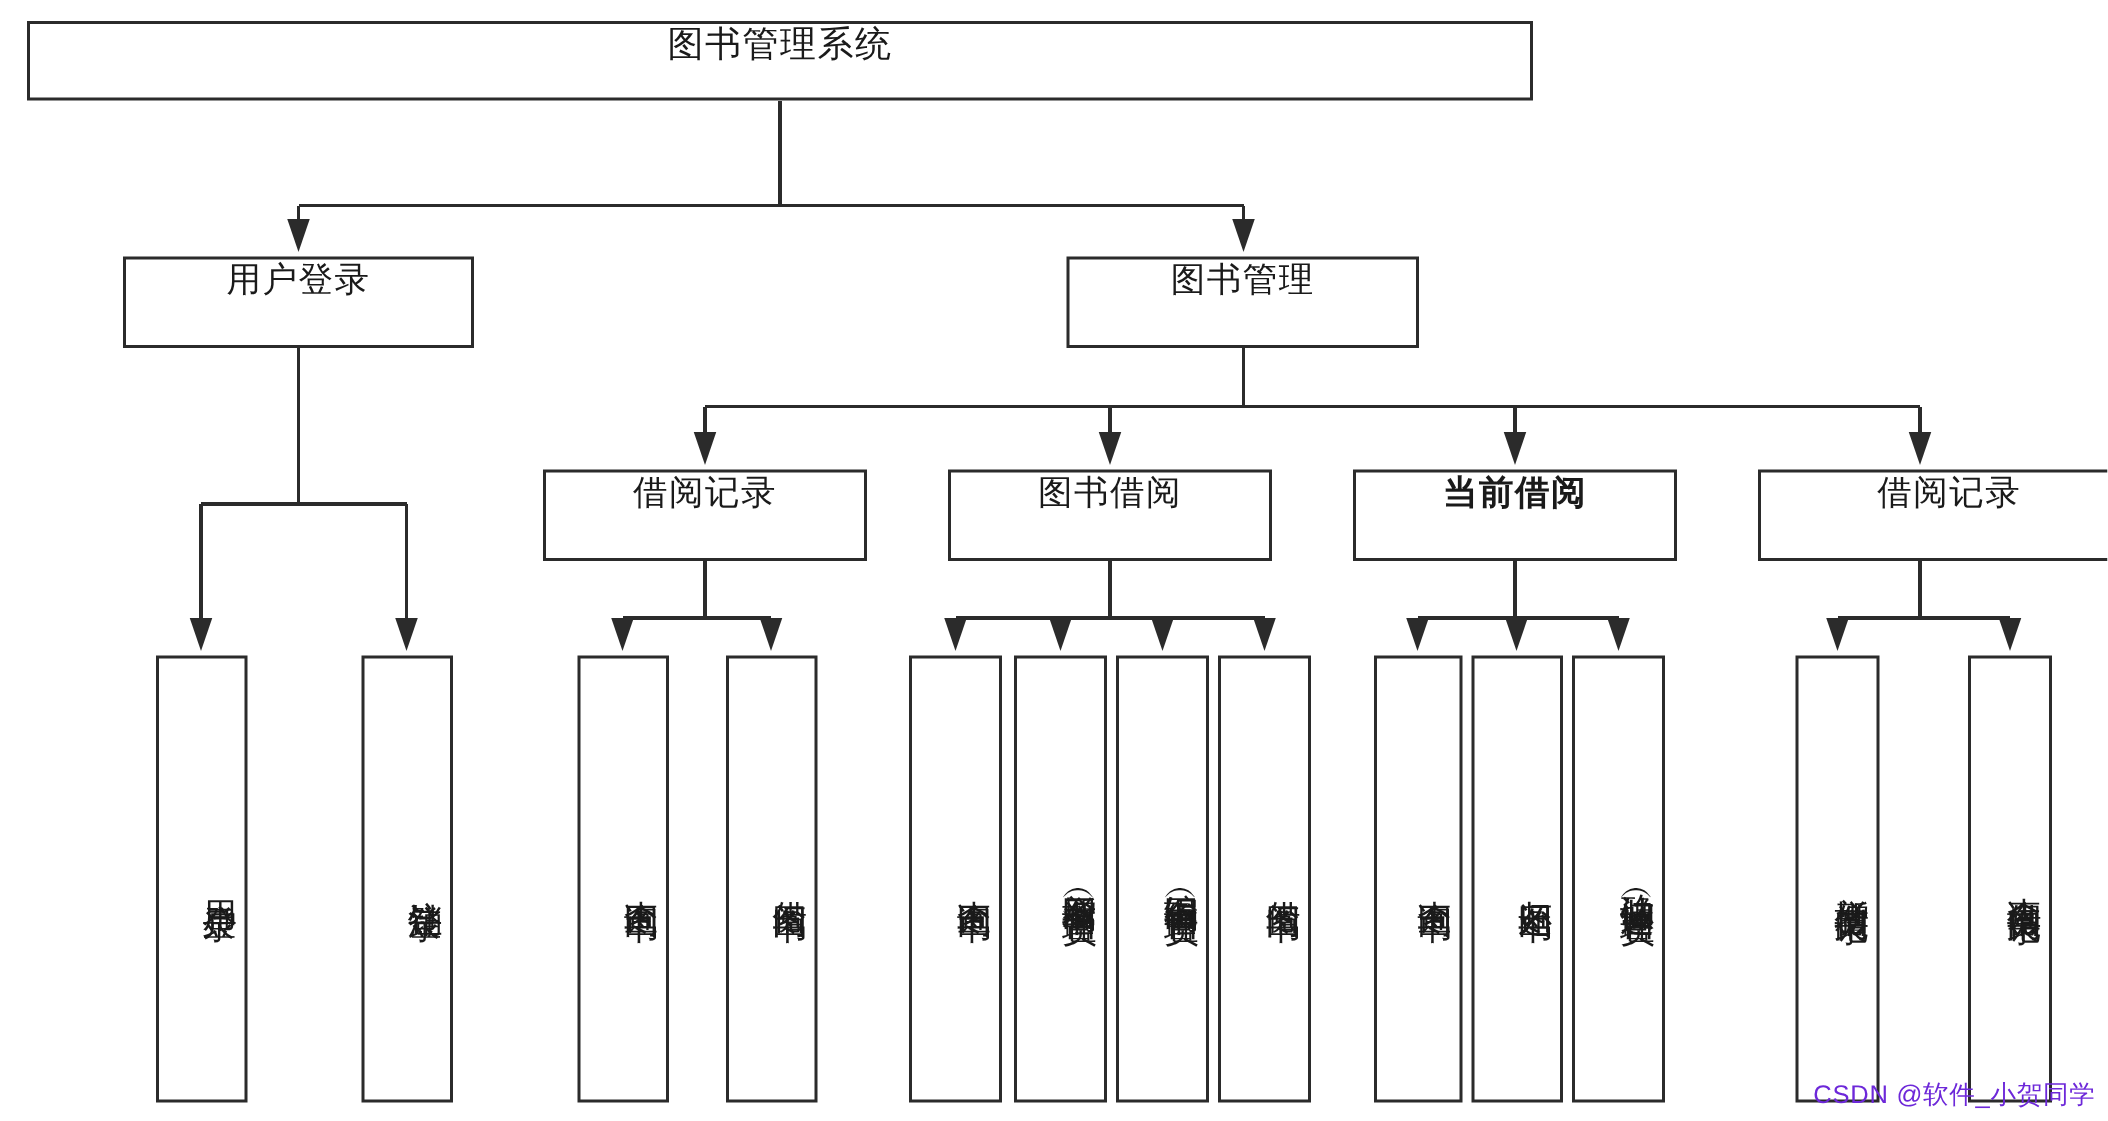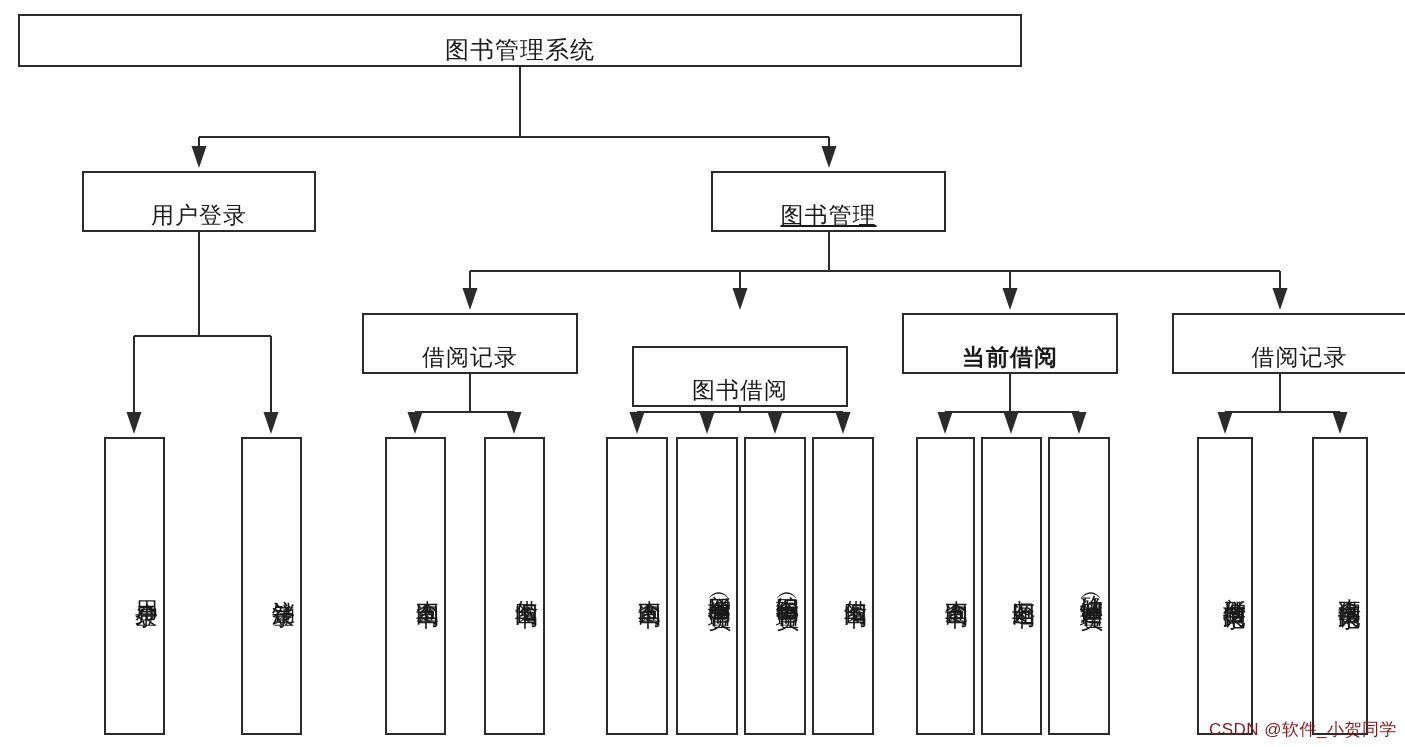--- a/index.html
+++ b/index.html
@@ -24,21 +24,21 @@
     width: 1405px;
     height: 747px;
     pointer-events: none;
   }
   .node {
     position: absolute;
     box-sizing: border-box;
     border: 2.5px solid #2b2b2b;
     background: #ffffff;
     display: flex;
-    align-items: flex-end;
+    align-items: flex-start;
     justify-content: center;
     color: #1a1a1a;
   }
   .node.horizontal {
     font-size: 23px;
     letter-spacing: 1px;
     line-height: 1.2;
   }
   .node.vertical {
     writing-mode: vertical-rl;
@@ -56,21 +56,21 @@
     white-space: nowrap;
   }
   .node.root {
     font-size: 24px;
   }
   #watermark {
     position: absolute;
     right: 8px;
     bottom: 6px;
     font-size: 17px;
-    color: #7f1d1d;
+    color: #6d28d9;
     letter-spacing: 0.5px;
     white-space: nowrap;
   }
 </style>
 </head>
 <body>
 
 <div id="canvas">
 
   <svg id="edges" viewBox="0 0 1405 747">
@@ -129,27 +129,27 @@
     </svg>
 
   <div class="node root horizontal" id="node-root" style="left: 18px; top: 14px; width: 1004px; height: 53px;">
     <span>图书管理系统</span>
   </div>
 
   <div id="node-host">
       <div class="node horizontal" style="left: 82px; top: 171px; width: 234px; height: 61px;">
         <span class="">用户登录</span>
       </div>
-      <div class="node horizontal" style="left: 711px; top: 171px; width: 235px; height: 61px; text-decoration: underline;">
+      <div class="node horizontal" style="left: 711px; top: 171px; width: 235px; height: 61px;">
         <span class="">图书管理</span>
       </div>
       <div class="node horizontal" style="left: 362px; top: 313px; width: 216px; height: 61px;">
         <span class="">借阅记录</span>
       </div>
-      <div class="node horizontal" style="left: 632px; top: 313px; width: 216px; height: 61px; margin-top: 33px;">
+      <div class="node horizontal" style="left: 632px; top: 313px; width: 216px; height: 61px;">
         <span class="">图书借阅</span>
       </div>
       <div class="node horizontal" style="left: 902px; top: 313px; width: 216px; height: 61px; font-weight: bold;">
         <span class="">当前借阅</span>
       </div>
       <div class="node horizontal" style="left: 1172px; top: 313px; width: 255px; height: 61px;">
         <span class="">借阅记录</span>
       </div>
       <div class="node vertical" style="left: 104px; top: 437px; width: 61px; height: 298px;">
         <span class="vlabel">用户登录</span>

